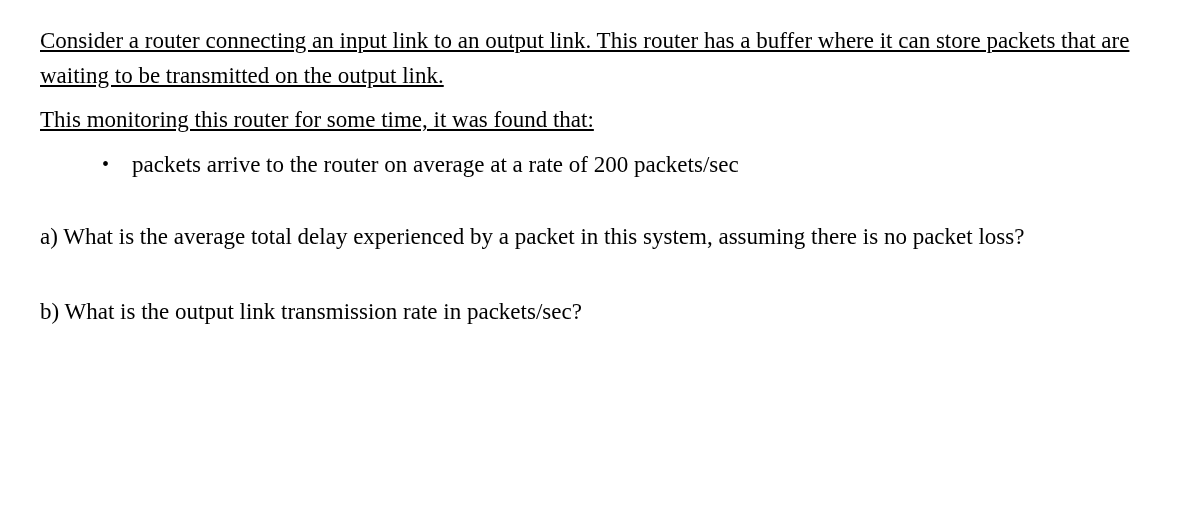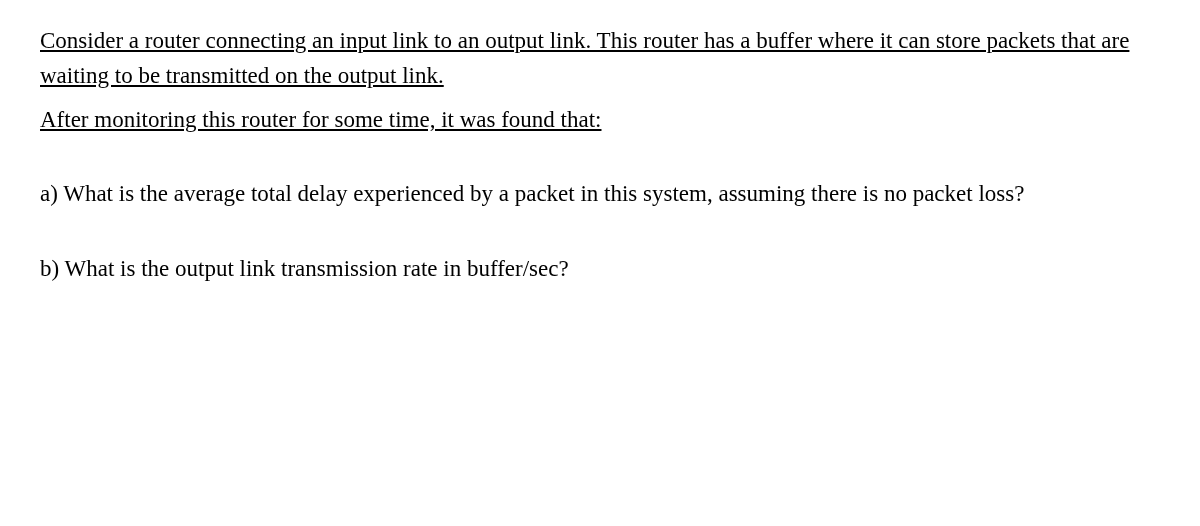--- a/index.html
+++ b/index.html
@@ -44,19 +44,20 @@
     .question {
       margin-bottom: 36px;
       line-height: 1.7;
       margin-top: 36px;
     }
   </style>
 </head>
 <body>
 
 <div class="paragraph">Consider a router connecting an input link to an output link. This router has a buffer where it can store packets that are waiting to be transmitted on the output link.</div>
-<div class="paragraph">After monitoring this router for some time, it was found that:</div>
+<div class="paragraph">This monitoring this router for some time, it was found that:</div>
 
 <ul class="bullet-list">
+  <li>packets arrive to the router on average at a rate of 200 packets/sec</li>
 </ul>
 
 <div class="question">a) What is the average total delay experienced by a packet in this system, assuming there is no packet loss?</div>
-<div class="question">b) What is the output link transmission rate in buffer/sec?</div>
+<div class="question">b) What is the output link transmission rate in packets/sec?</div>
 
 </body></html>

